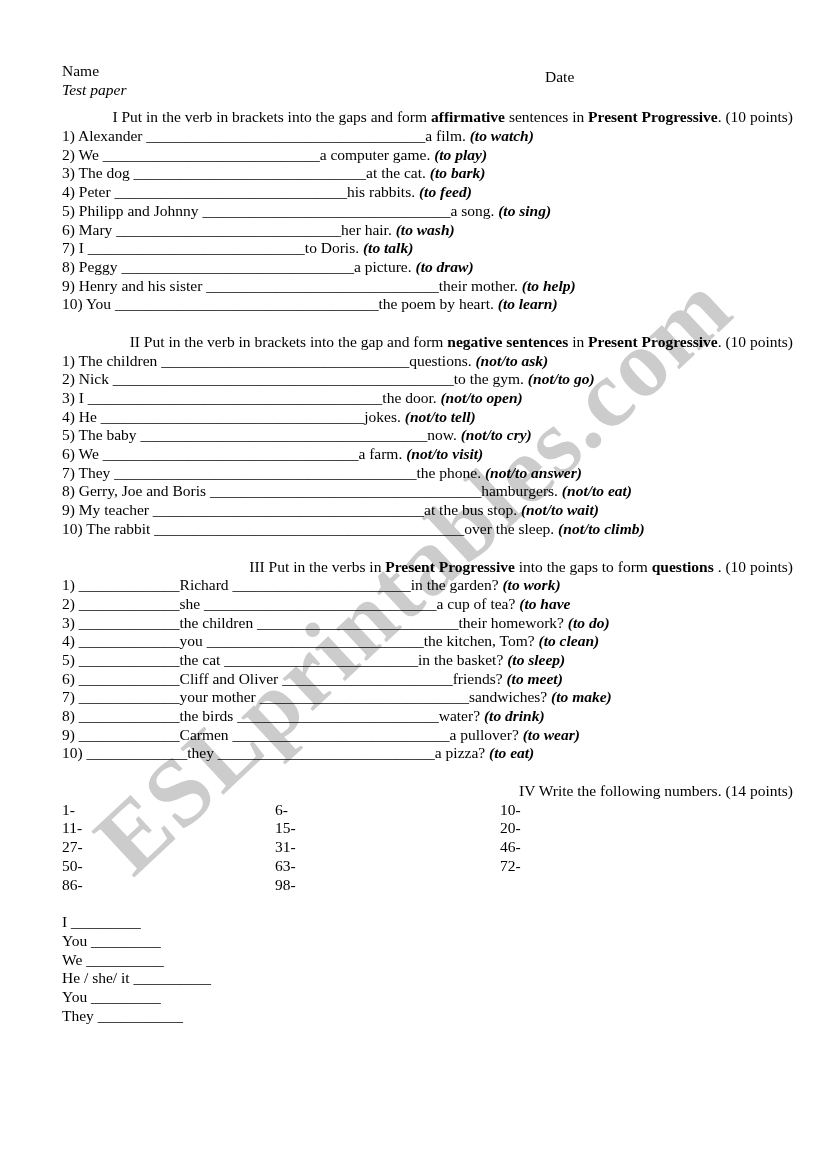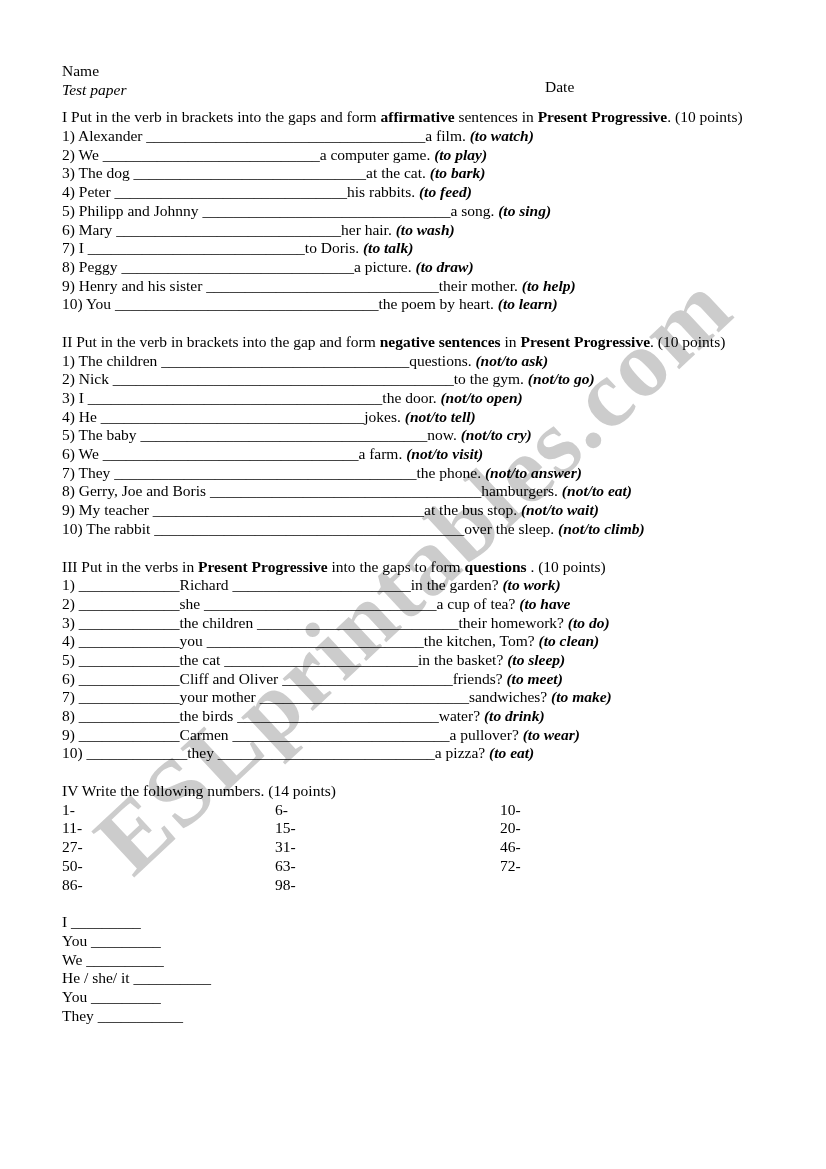--- a/index.html
+++ b/index.html
@@ -26,25 +26,25 @@
     z-index:0;
     pointer-events:none;
   }
   .content{
     position:relative;
     z-index:1;
     padding:62px 33px 0 62px;
     line-height:18.7px;
   }
   .header-row{position:relative;height:18.7px;}
-  .header-row .date{position:absolute;left:483px;top:16px;}
+  .header-row .date{position:absolute;left:483px;top:6px;}
   .title{text-align:left;height:18.7px;font-style:italic;}
   .section{margin-bottom:19px;}
   .section.first{margin-top:9px;}
-  .heading{height:18.7px;white-space:nowrap;}
+  .heading{height:18.7px;white-space:nowrap;text-align:right;}
   .heading .b{font-weight:bold;}
   .line{height:18.7px;white-space:nowrap;overflow:hidden;}
   .verb{font-weight:bold;font-style:italic;margin-top:26px;}
   .blank{letter-spacing:0;}
   .numrow{display:grid;grid-template-columns:213px 225px auto;height:18.7px;}
 </style>
 </head>
 <body>
 
 <div class="page">

